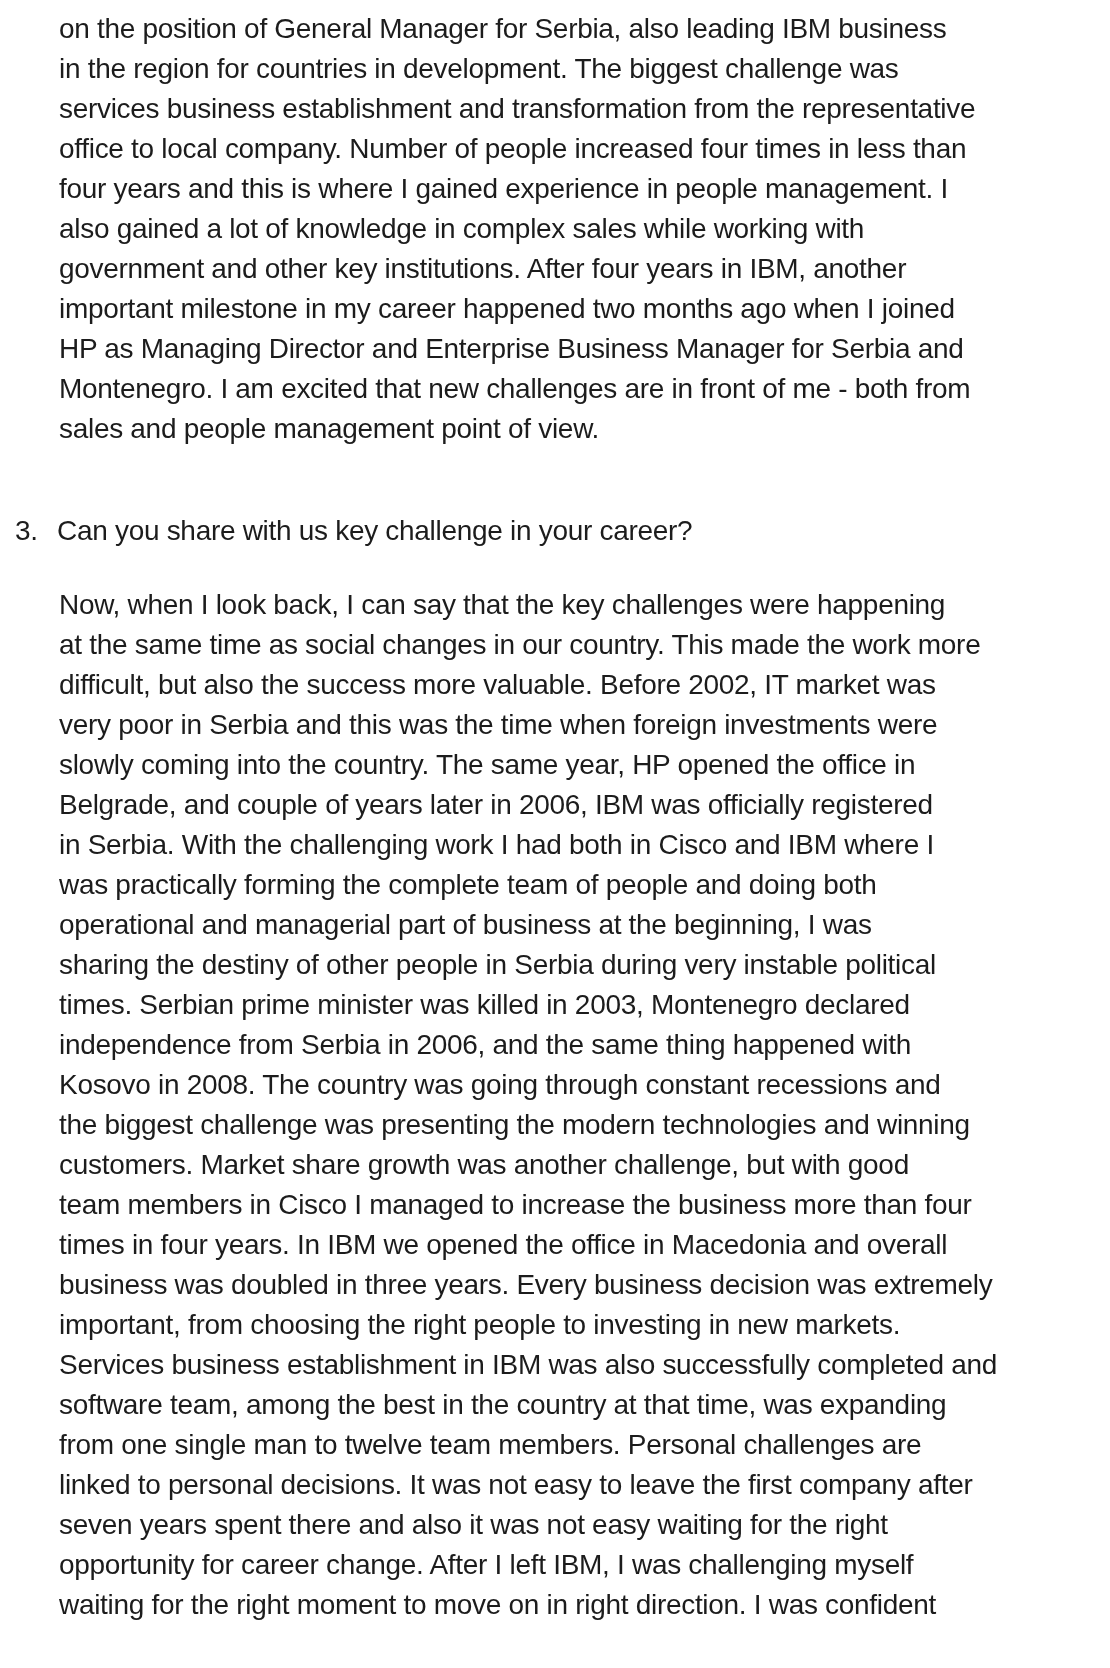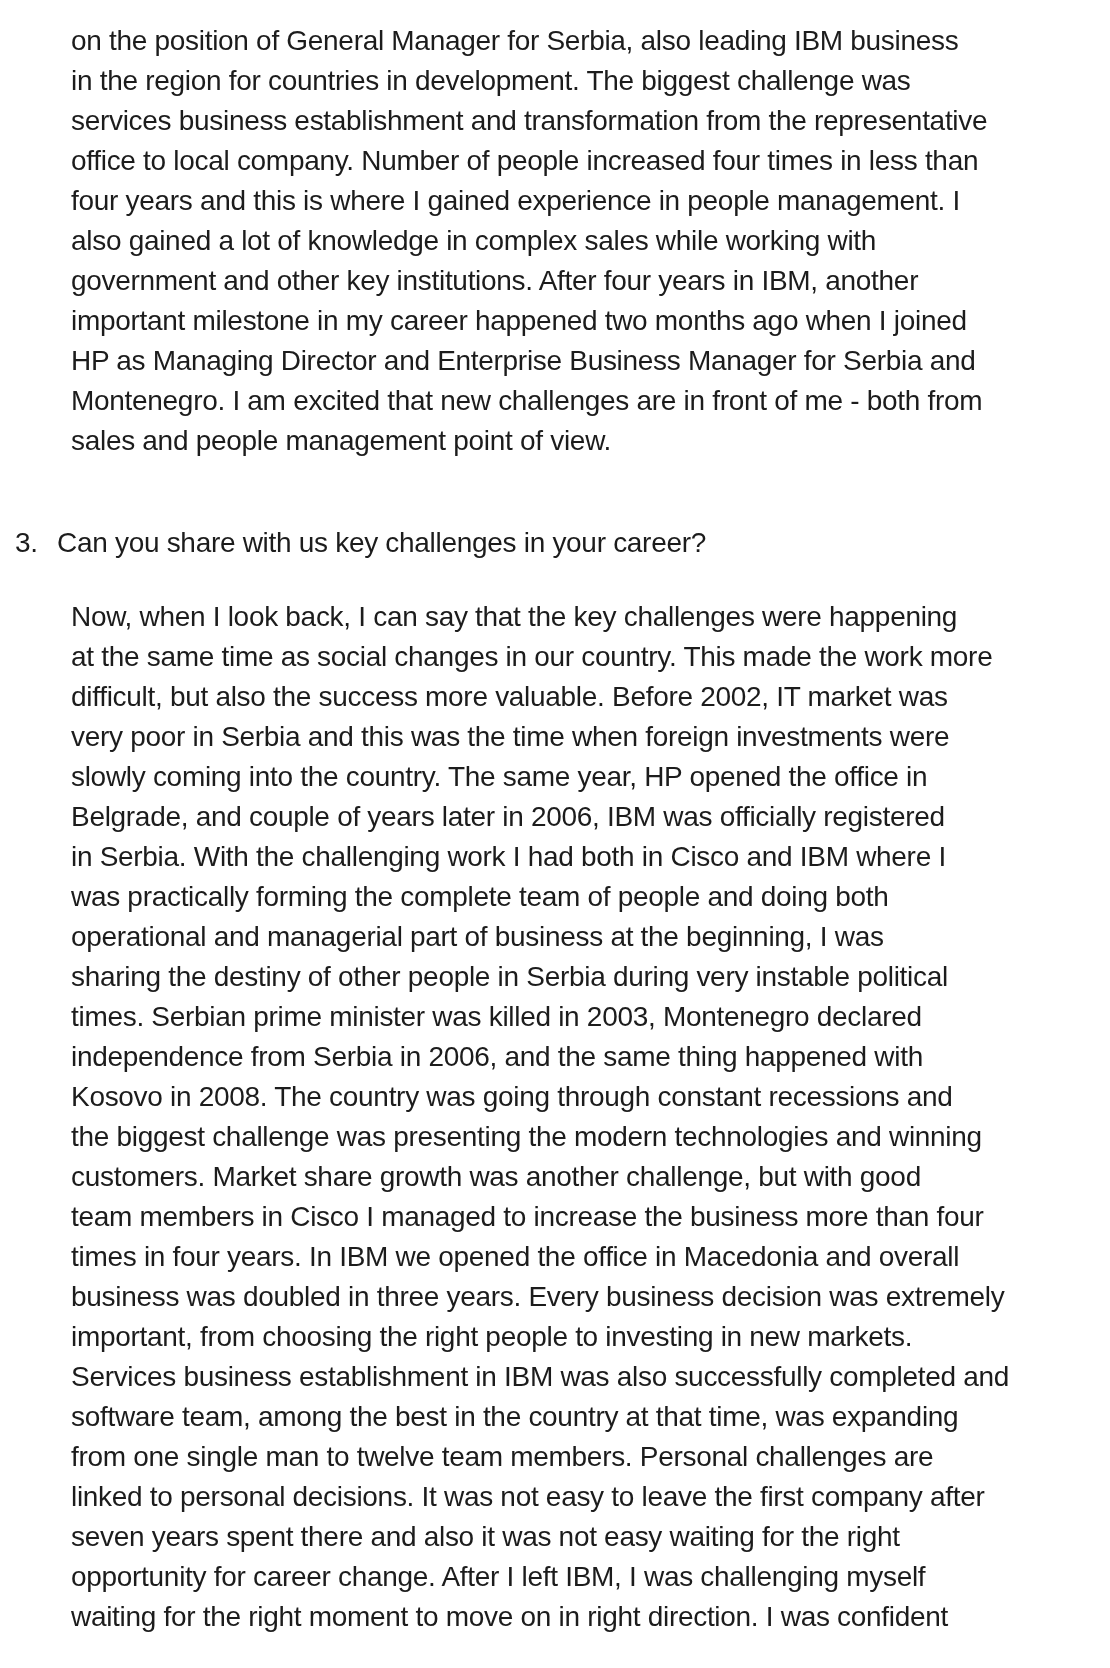--- a/index.html
+++ b/index.html
@@ -15,21 +15,21 @@
     background: #ffffff;
     color: #1c1c1c;
     font-family: "Liberation Sans", "DejaVu Sans", sans-serif;
     font-size: 28px;
     line-height: 40px;
     letter-spacing: -0.3px;
     padding: 7px 18px 0 57px;
     overflow: hidden;
   }
   .para {
-    margin: 14px;
+    margin: 2px;
     white-space: pre-line;
     text-align: left;
   }
   .para.continued {
     margin-bottom: 62px;
   }
   .question-row {
     display: flex;
     align-items: flex-start;
     margin: 0 0 34px 0;
@@ -55,21 +55,21 @@
 four years and this is where I gained experience in people management. I
 also gained a lot of knowledge in complex sales while working with
 government and other key institutions. After four years in IBM, another
 important milestone in my career happened two months ago when I joined
 HP as Managing Director and Enterprise Business Manager for Serbia and
 Montenegro. I am excited that new challenges are in front of me - both from
 sales and people management point of view.</p>
 
   <div class="question-row">
     <span class="q-num">3.</span>
-    <span class="q-text">Can you share with us key challenges in your career?</span>
+    <span class="q-text">Can you share with us key challenge in your career?</span>
   </div>
 
   <p class="para">Now, when I look back, I can say that the key challenges were happening
 at the same time as social changes in our country. This made the work more
 difficult, but also the success more valuable. Before 2002, IT market was
 very poor in Serbia and this was the time when foreign investments were
 slowly coming into the country. The same year, HP opened the office in
 Belgrade, and couple of years later in 2006, IBM was officially registered
 in Serbia. With the challenging work I had both in Cisco and IBM where I
 was practically forming the complete team of people and doing both

